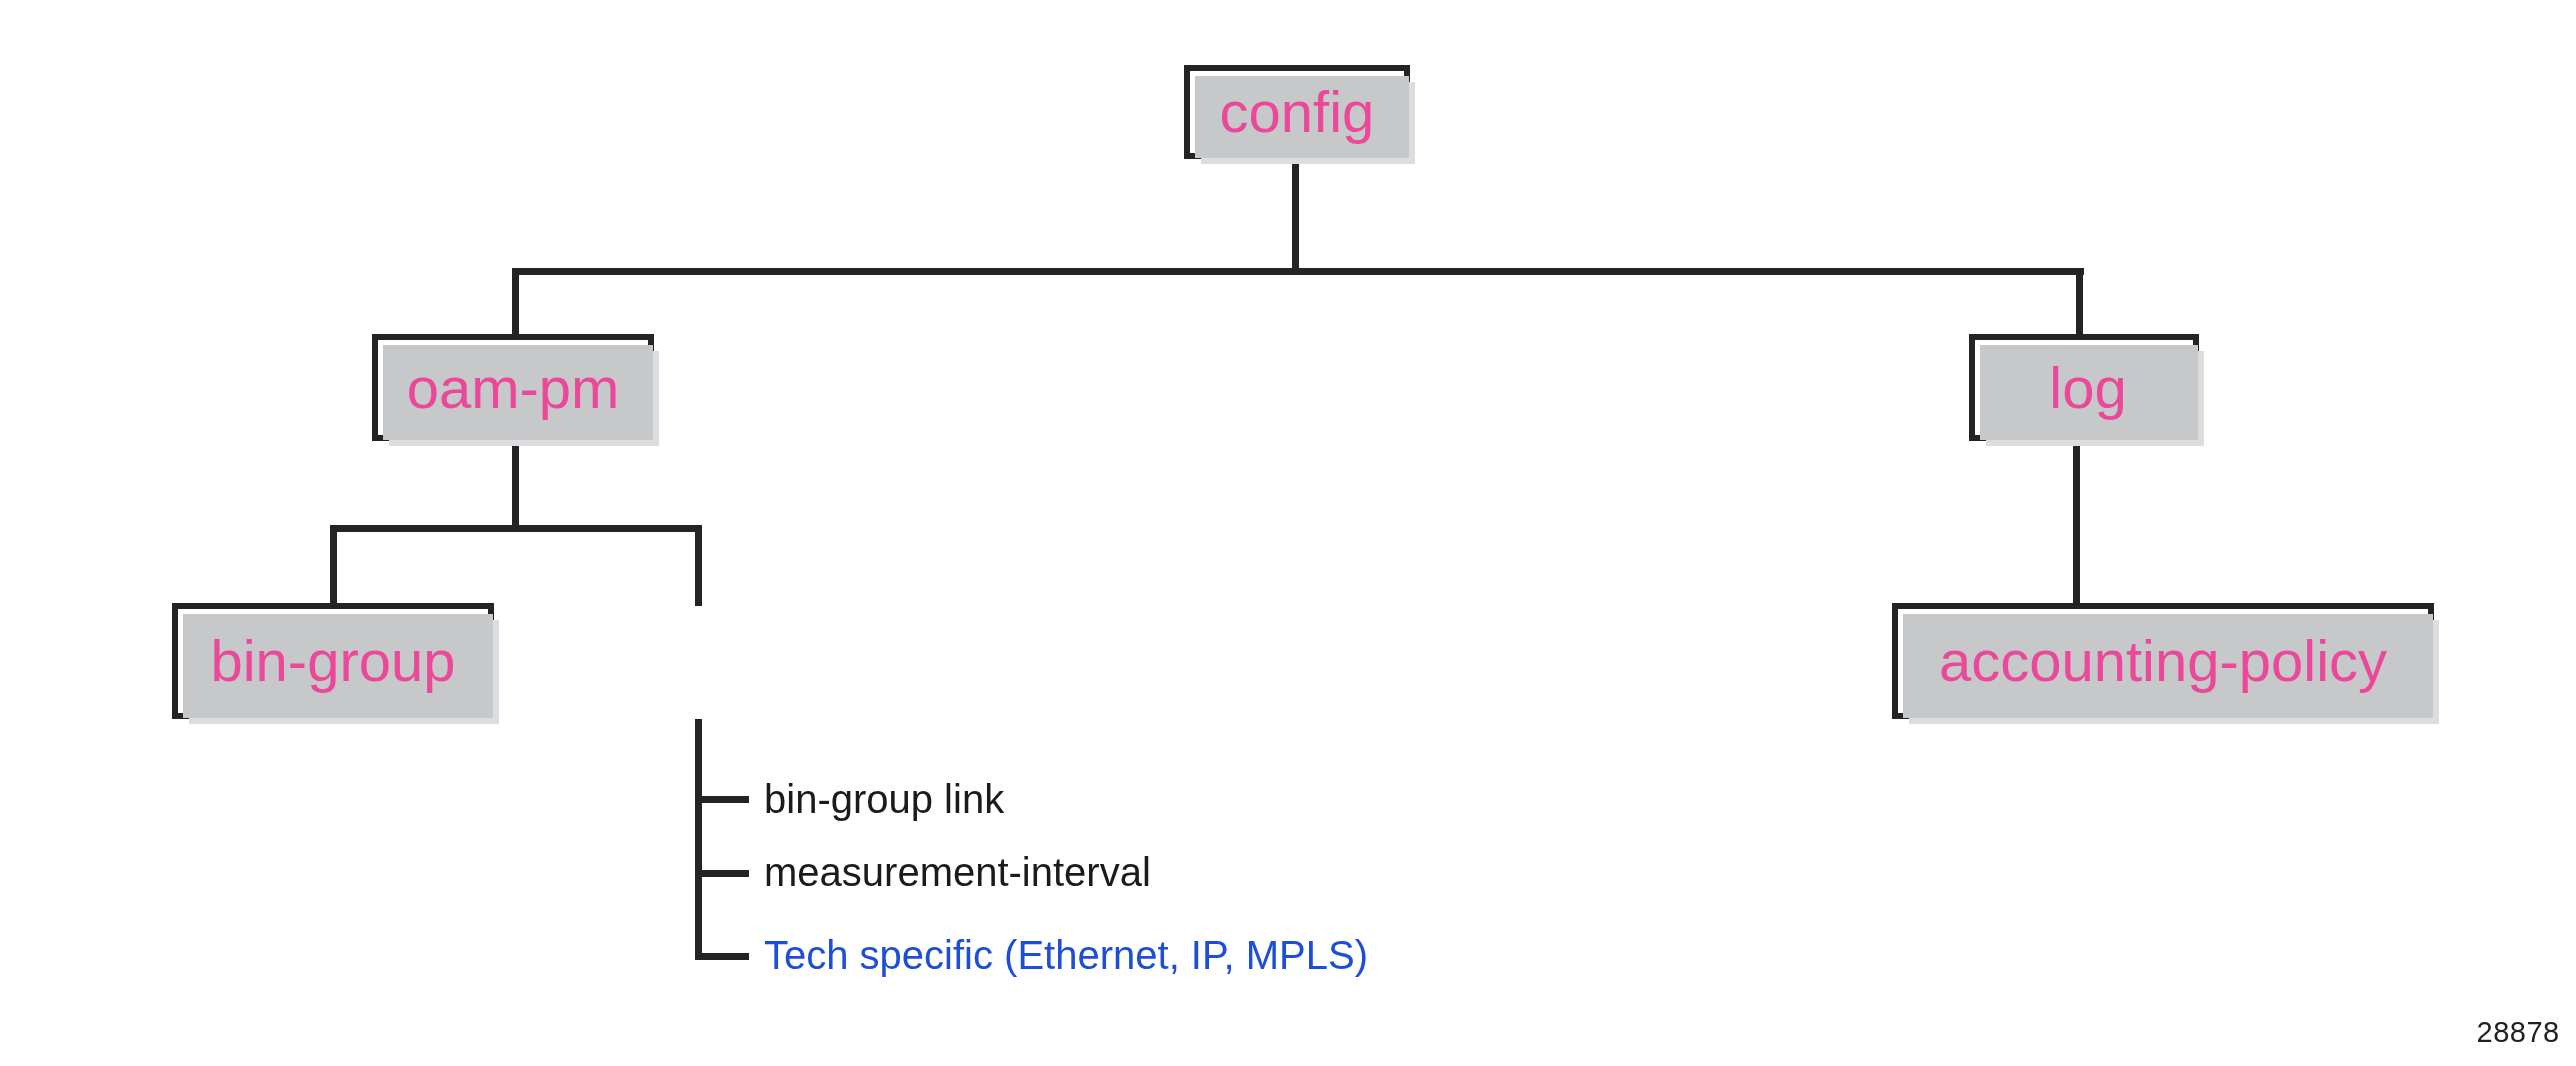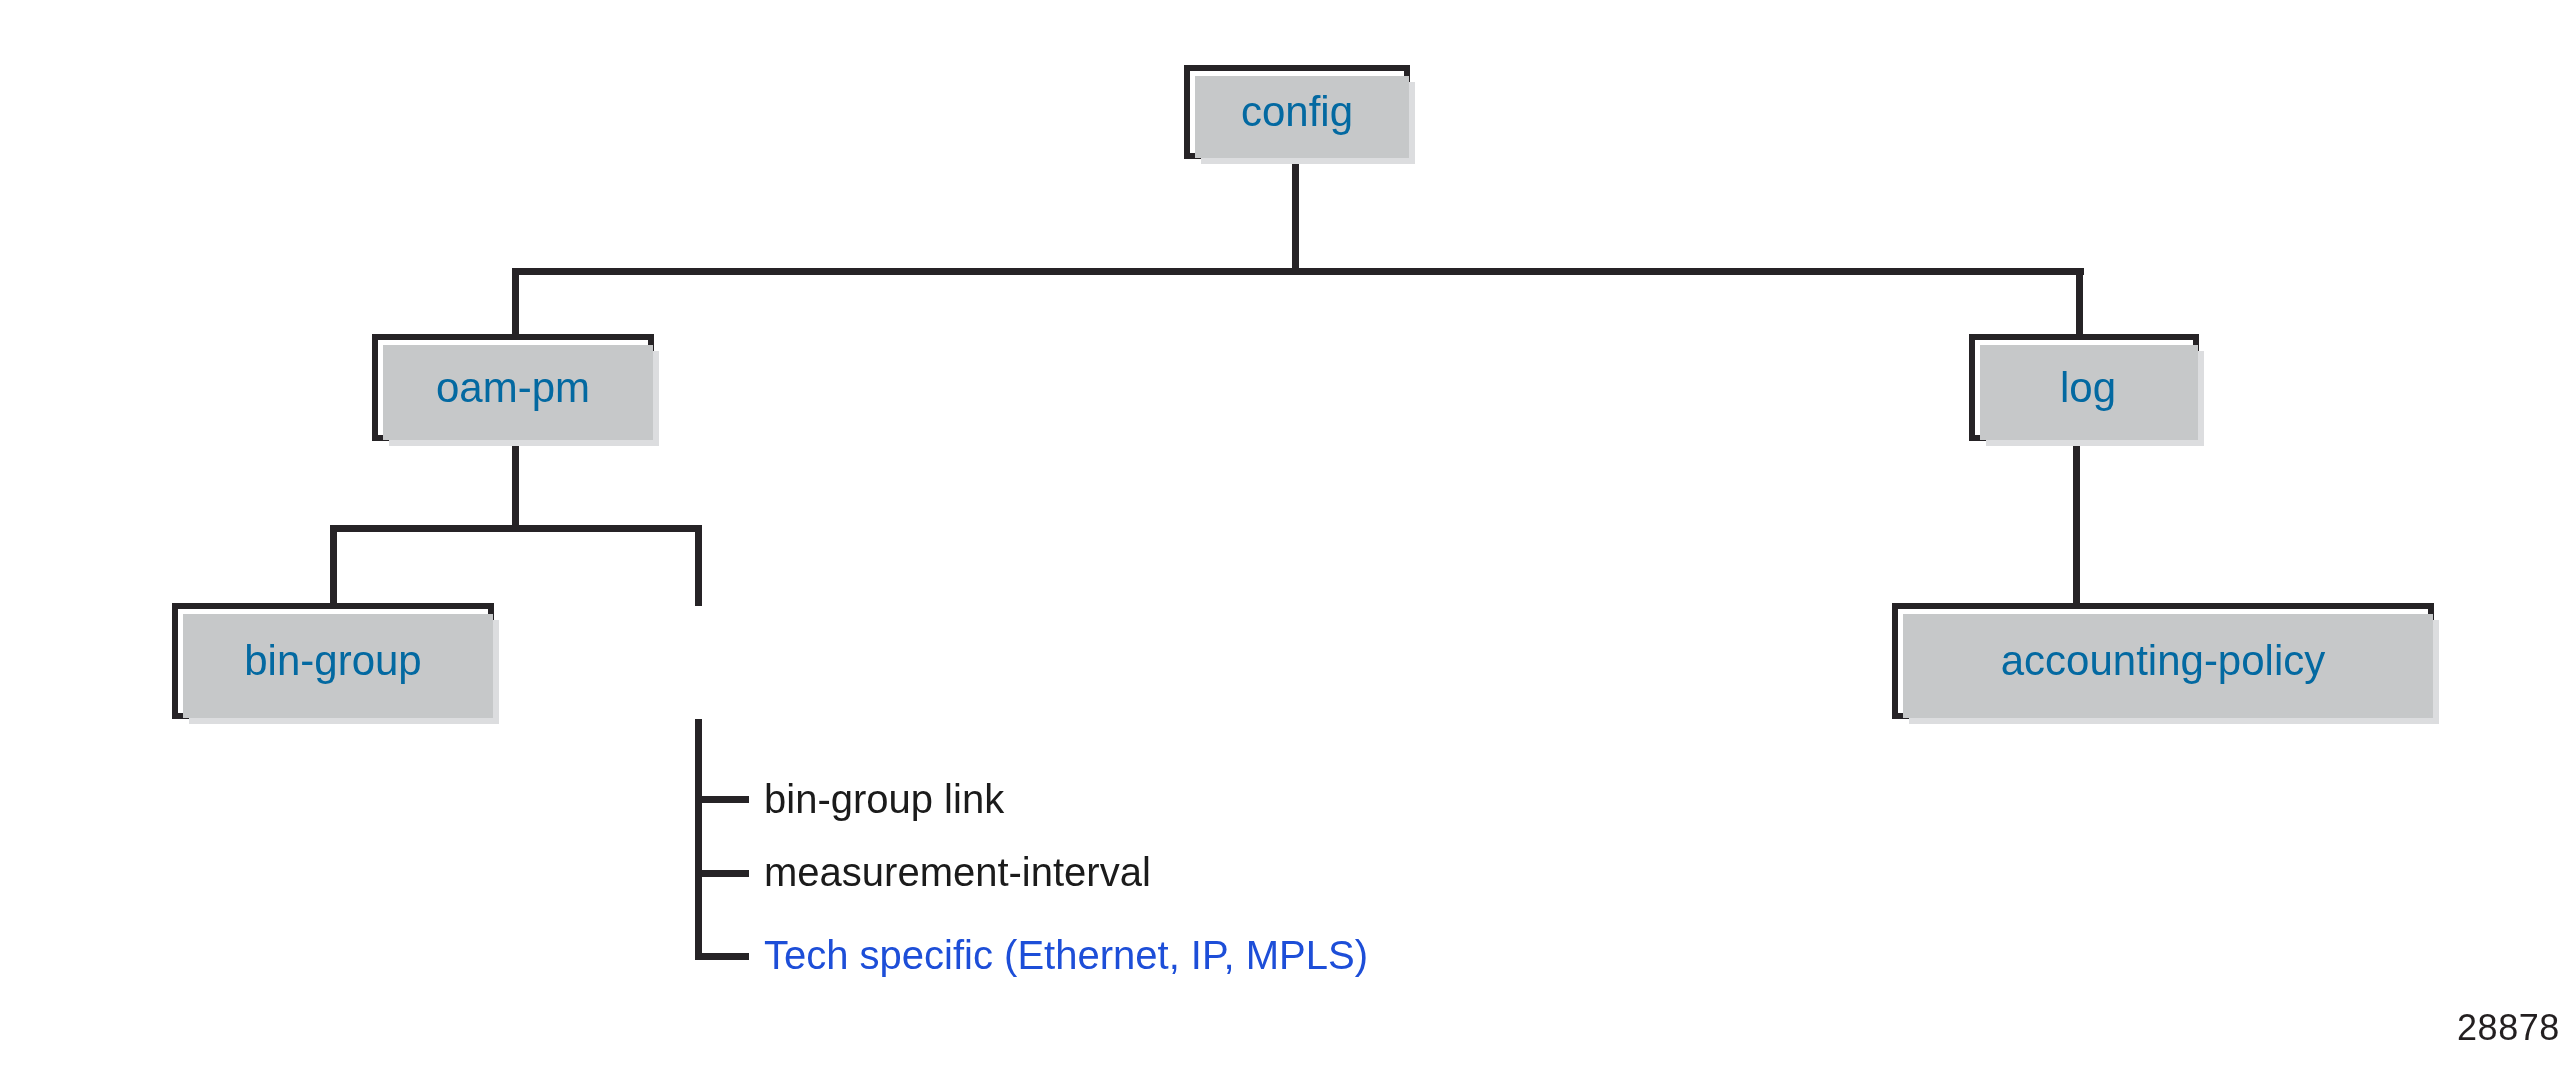--- a/index.html
+++ b/index.html
@@ -24,23 +24,23 @@
     position: absolute;
     box-sizing: border-box;
     background: #ffffff;
     border: 6.3px solid #262326;
     display: flex;
     align-items: center;
     justify-content: center;
     z-index: 5;
   }
   .node .node-label {
-    font-size: 42px;
+    font-size: 58px;
     line-height: 1;
-    color: #0369a1;
+    color: #ec4899;
     white-space: nowrap;
     letter-spacing: 0px;
   }
   
   .node::before,
   .node::after {
     content: "";
     position: absolute;
     z-index: -1;
   }
@@ -87,21 +87,21 @@
   }
   .sub-label.muted {
     color: #1d4ed8;
   }
 
   
   #figure-id {
     position: absolute;
     right: 16.3px;
     bottom: 18px;
-    font-size: 36px;
+    font-size: 29px;
     color: #231f20;
     letter-spacing: 0.5px;
   }
 </style>
 </head>
 <body>
 
 <div id="canvas">
 
   <div class="conn" style="left:1292px; top:158px; width:7.2px; height:116px;"></div>

